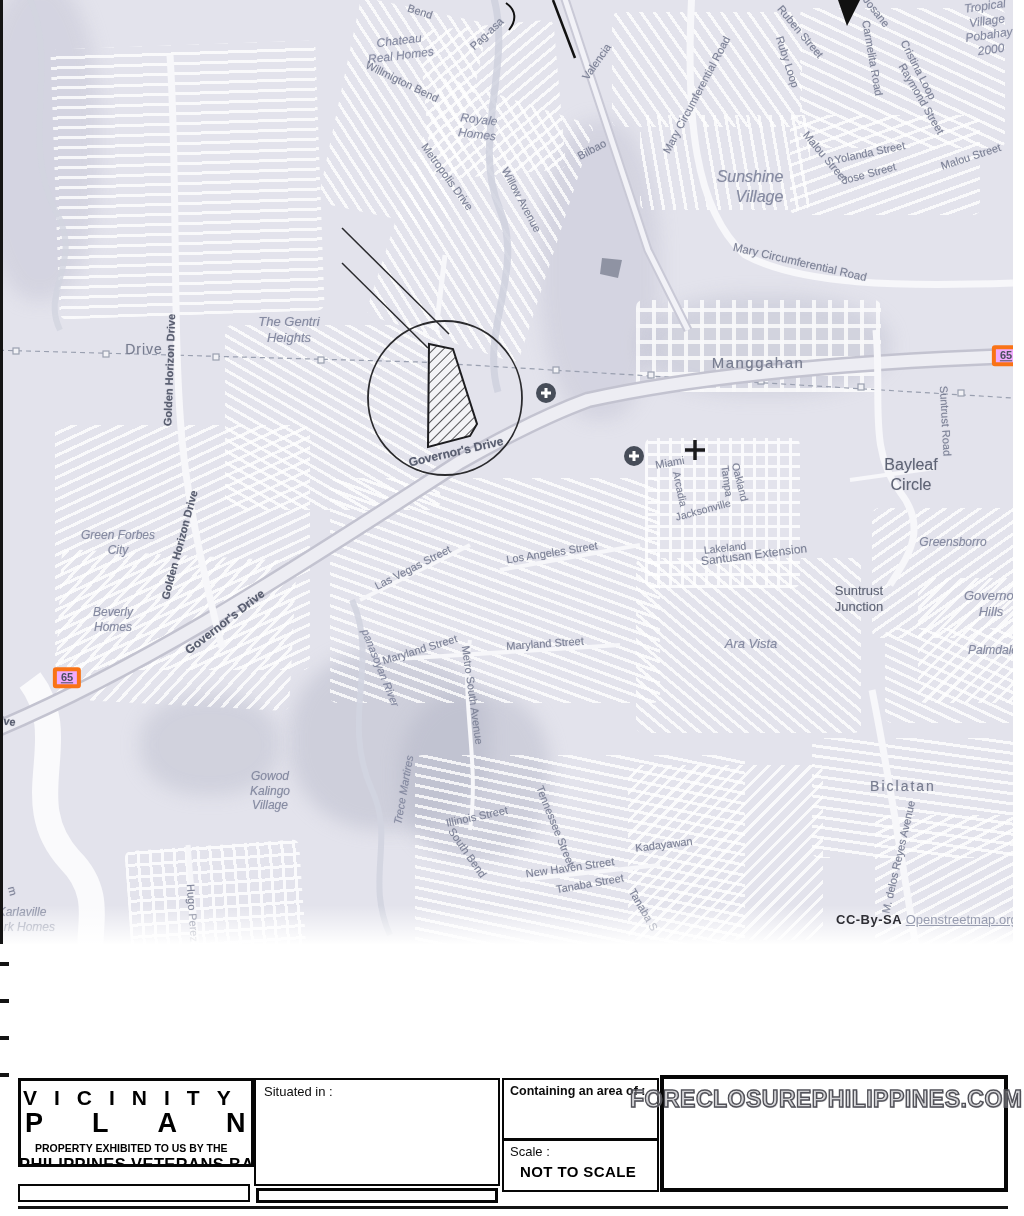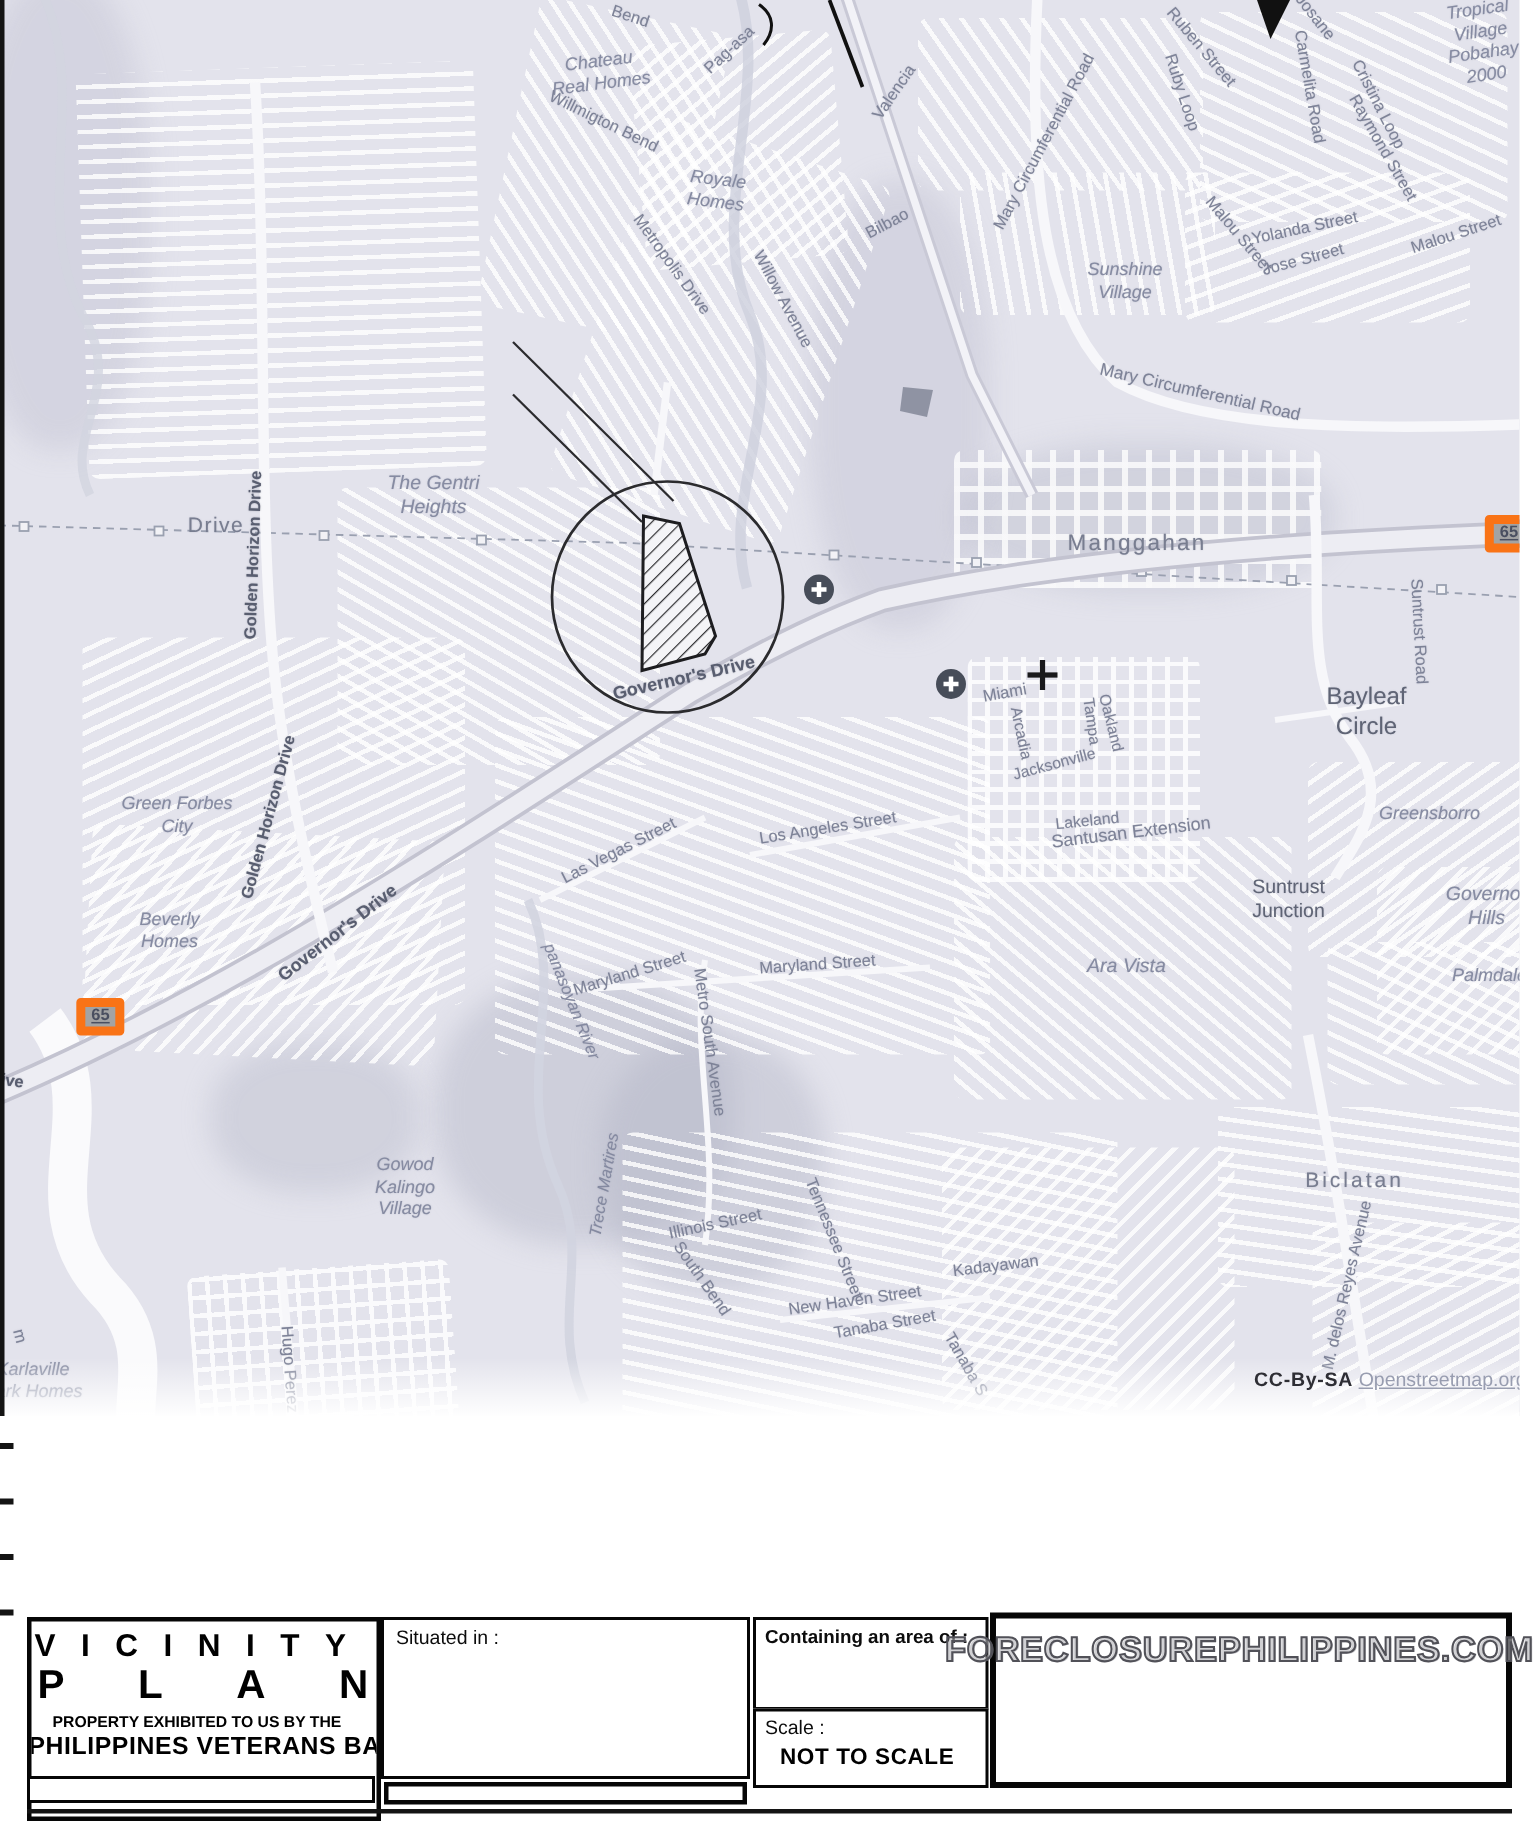--- a/index.html
+++ b/index.html
@@ -11,33 +11,33 @@
   .blob{position:absolute;border-radius:45%;filter:blur(9px);}
   #roads{position:absolute;left:0;top:0;z-index:3;}
   #labels{position:absolute;left:0;top:0;width:1013px;height:944px;z-index:4;}
   .lbl{position:absolute;color:#7d8297;white-space:pre;line-height:1.22;text-align:center;
        text-shadow:0 0 1px rgba(125,130,150,.45);}
   .place{white-space:pre-line;font-style:italic;color:#868ba2;}
   .town{color:#787d90;}
   .dark{white-space:pre-line;color:#5f6475;}
   .road-dark{color:#595e70;font-weight:700;text-shadow:0 0 1px rgba(80,85,105,.5);}
   .river{font-style:italic;color:#8489a0;}
-  .shield{background:#a3a3a3;border:6px solid #f97316;border-radius:3px;padding:0 4px;
+  .shield{background:#f0abfc;border:4px solid #f97316;border-radius:3px;padding:0 4px;
           color:#4a4f60;font-weight:700;text-shadow:none;text-decoration:underline;}
   #callout{position:absolute;left:128px;top:221px;width:214px;height:70px;z-index:6;
            background:#fbfbfd;border:2px solid #1f1f22;color:#1c1c1e;font-weight:700;
            font-size:12.5px;line-height:16px;text-align:center;white-space:pre-line;padding-top:3px;}
   #attrib{position:absolute;left:836px;top:912px;z-index:6;font-size:13px;white-space:nowrap;}
   #attrib .cc{color:#2e2e34;font-weight:700;letter-spacing:.5px;}
   #attrib .osm{color:#989db0;text-decoration:underline;}
   
   .edge{position:absolute;background:#141414;z-index:9;}
   
   .cell{position:absolute;background:#fff;box-sizing:border-box;z-index:5;}
-  #cell-plan{left:18px;top:1078px;width:236px;height:136px;border:3px solid #060606;overflow:hidden;}
+  #cell-plan{left:18px;top:1078px;width:236px;height:89px;border:3px solid #060606;overflow:hidden;}
   #plan-l1{font-weight:700;font-size:21px;letter-spacing:17px;margin:5px 0 0 2px;white-space:nowrap;}
   #plan-l2{font-weight:700;font-size:27px;letter-spacing:49px;margin:-2px 0 0 4px;white-space:nowrap;}
   #plan-l3{font-weight:700;font-size:10.5px;margin:3px 0 0 14px;white-space:nowrap;}
   #plan-l4{font-weight:700;font-size:16.5px;margin:1px 0 0 -2px;white-space:nowrap;letter-spacing:.4px;}
   #strip-left{left:18px;top:1184px;width:232px;height:18px;border:2px solid #060606;}
   #cell-situated{left:254px;top:1078px;width:246px;height:108px;border:2px solid #060606;padding:4px 8px;}
   #situated-label{font-size:13px;color:#0c0c0c;}
   #situated-value{font-size:15px;font-weight:700;color:#0c0c0c;margin:7px 0 0 12px;white-space:pre-line;line-height:21px;letter-spacing:.3px;}
   #strip-mid{left:256px;top:1188px;width:242px;height:15px;border:3px solid #060606;}
   #cell-area{left:502px;top:1078px;width:157px;height:62px;border:2px solid #060606;padding:4px 6px;}
@@ -192,21 +192,21 @@
       <span class="lbl road" style="left: 918px; top: 70px; font-size: 11px; transform: translate(-50%, -50%) rotate(63deg);">Cristina Loop</span>
       <span class="lbl road" style="left: 921px; top: 99px; font-size: 11px; transform: translate(-50%, -50%) rotate(60deg);">Raymond Street</span>
       <span class="lbl place" style="left: 988px; top: 28px; font-size: 12px; transform: translate(-50%, -50%) rotate(-8deg);">Tropical
 Village
 Pobahay
 2000</span>
       <span class="lbl road" style="left: 825px; top: 157px; font-size: 11px; transform: translate(-50%, -50%) rotate(50deg);">Malou Street</span>
       <span class="lbl road" style="left: 870px; top: 153px; font-size: 11px; transform: translate(-50%, -50%) rotate(-12deg);">Yolanda Street</span>
       <span class="lbl road" style="left: 869px; top: 174px; font-size: 11px; transform: translate(-50%, -50%) rotate(-15deg);">Jose Street</span>
       <span class="lbl road" style="left: 971px; top: 157px; font-size: 11px; transform: translate(-50%, -50%) rotate(-18deg);">Malou Street</span>
-      <span class="lbl place" style="left: 750px; top: 187px; font-size: 12px; transform: translate(-50%, -50%) rotate(0deg);">Sunshine
+      <span class="lbl place" style="left: 750px; top: 187px; font-size: 16px; transform: translate(-50%, -50%) rotate(0deg); text-align: right;">Sunshine
 Village</span>
       <span class="lbl road" style="left: 800px; top: 262px; font-size: 11.5px; transform: translate(-50%, -50%) rotate(13deg);">Mary Circumferential Road</span>
       <span class="lbl town" style="left: 758px; top: 363px; font-size: 15px; letter-spacing: 1.5px; transform: translate(-50%, -50%) rotate(0deg);">Manggahan</span>
       <span class="lbl shield" style="left: 67px; top: 678px; font-size: 11px; transform: translate(-50%, -50%) rotate(0deg);">65</span>
       <span class="lbl shield" style="left: 1006px; top: 356px; font-size: 11px; transform: translate(-50%, -50%) rotate(0deg);">65</span>
       <span class="lbl road" style="left: 945px; top: 421px; font-size: 11px; transform: translate(-50%, -50%) rotate(87deg);">Suntrust Road</span>
       <span class="lbl dark" style="left: 911px; top: 475px; font-size: 16px; transform: translate(-50%, -50%) rotate(0deg);">Bayleaf
 Circle</span>
       <span class="lbl place" style="left: 953px; top: 542px; font-size: 12px; transform: translate(-50%, -50%) rotate(0deg);">Greensborro</span>
       <span class="lbl place" style="left: 991px; top: 604px; font-size: 13px; transform: translate(-50%, -50%) rotate(0deg);">Governor

